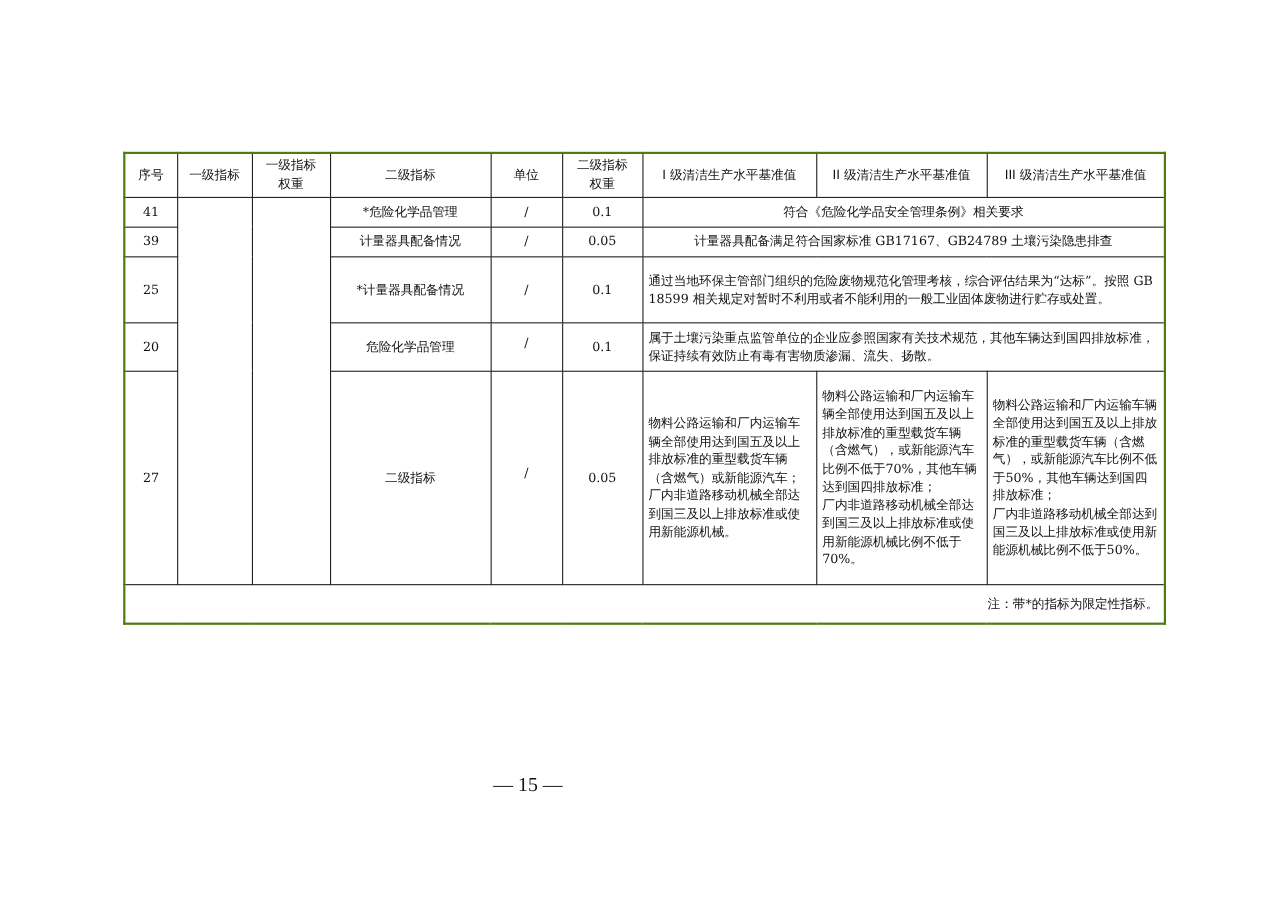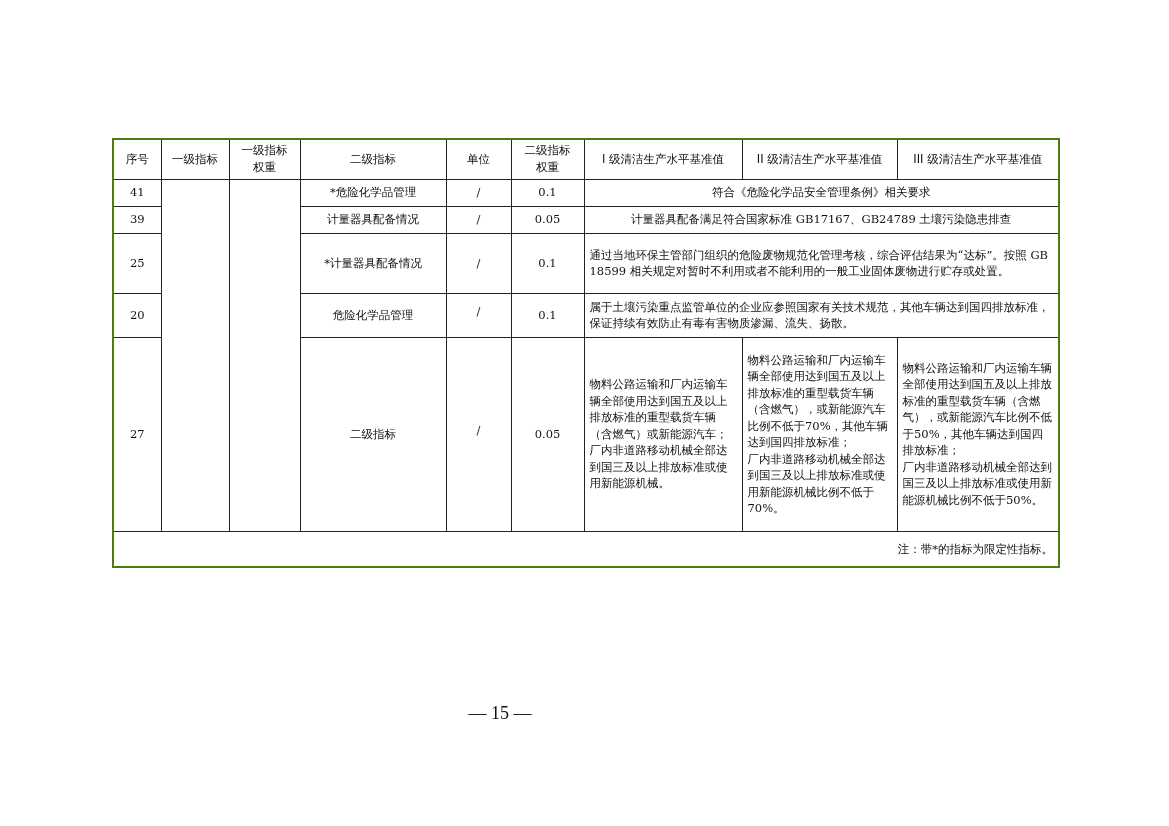--- a/index.html
+++ b/index.html
@@ -2,21 +2,21 @@
 <html><head>
 <meta charset="utf-8">
 <style>
   html,body{margin:0;padding:0;background:#fff;}
   body{width:1169px;height:826px;position:relative;font-family:"DejaVu Serif","Liberation Serif",serif;color:#111;}
   table{position:absolute;left:112px;top:138px;border-collapse:collapse;table-layout:fixed;width:946px;border:2px solid #4d7c0f;}
   td,th{border:1px solid #222;font-size:11.5px;line-height:16.5px;padding:0 5px;font-weight:normal;vertical-align:middle;text-align:center;}
   th{font-family:"DejaVu Sans","Liberation Sans",sans-serif;font-size:11.5px;line-height:17px;}
   .left{text-align:left;}
   .note{text-align:right;padding-left:6px;}
-  .pg{position:absolute;left:0;width:960px;top:703px;text-align:center;font-size:18px;font-family:"Liberation Serif",serif;padding-left:20px;}
+  .pg{position:absolute;left:0;width:960px;top:703px;text-align:center;font-size:18px;font-family:"Liberation Serif",serif;}
   .unit{position:relative;top:-4px;}
 </style>
 </head>
 <body>
 
 <table>
   <colgroup>
     <col style="width:48px">
       <col style="width:68px">
       <col style="width:71px">

